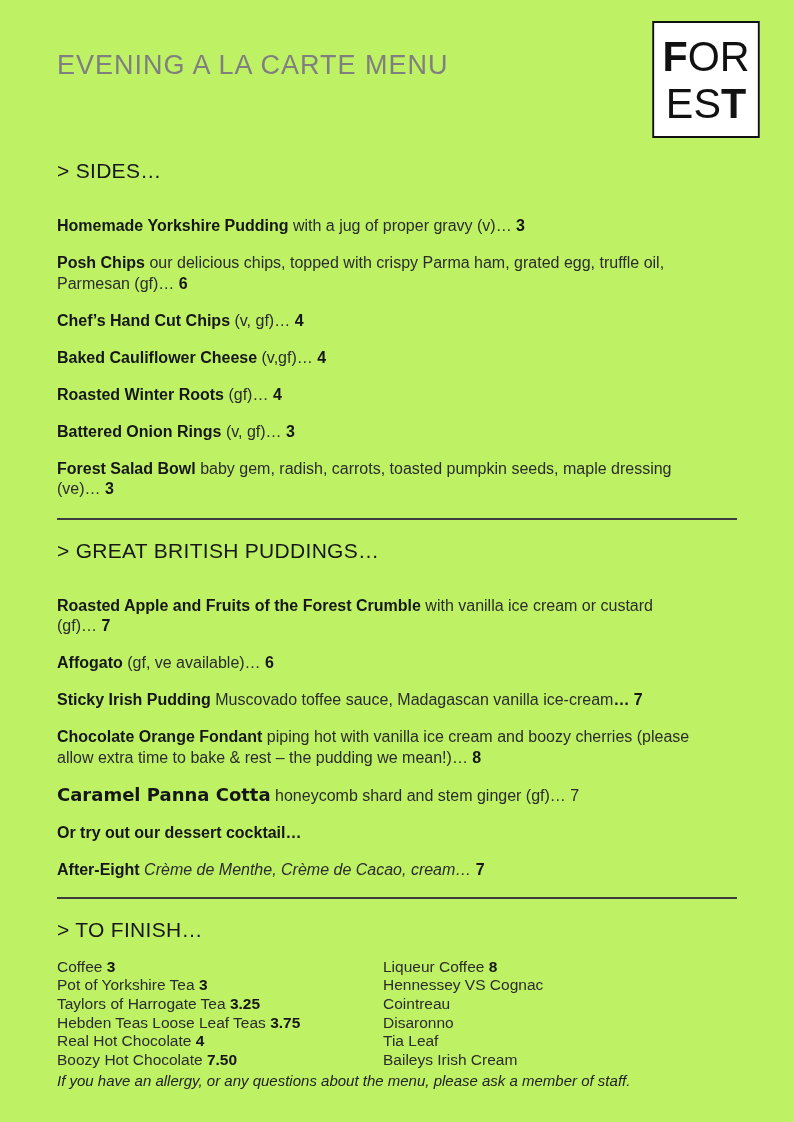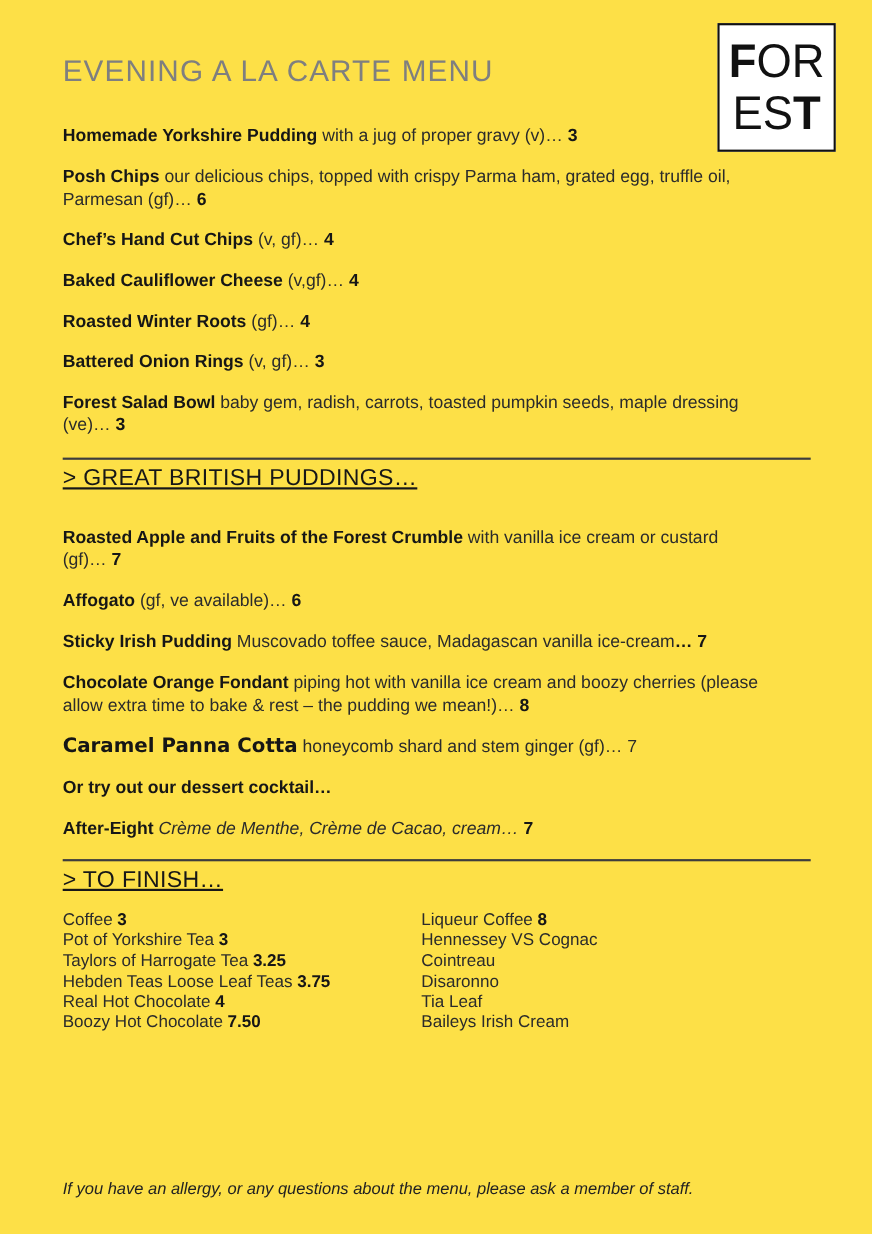--- a/index.html
+++ b/index.html
@@ -2,21 +2,21 @@
 <html><head>
 <meta charset="utf-8">
 <style>
   * { margin: 0; padding: 0; box-sizing: border-box; }
   html, body { background: #e8e8e8; }
   .page {
     position: relative;
     width: 793px;
     height: 1122px;
     margin: 0 auto;
-    background: #fde047;
+    background: #bef264;
     font-family: "Liberation Sans", sans-serif;
     color: #1f1f1f;
     overflow: hidden;
   }
   .content { padding: 0 56px 0 57px; }
 
   
   .page-title {
     margin-top: 50px;
     font-size: 27px;
@@ -52,21 +52,21 @@
     letter-spacing: 0.3px;
     color: #171717;
   }
   .h-sides    { margin-top: 78px; }
   .divider {
     border-top: 2px solid #3d3d3d;
     height: 0;
     margin-top: 18px;
   }
   .d-finish { margin-top: 15px; }
-  .section-heading.after-rule { margin-top: 5px; text-decoration: underline; }
+  .section-heading.after-rule { margin-top: 19px; }
 
   
   .items { margin-top: 33px; }
   .menu-item {
     font-size: 16px;
     line-height: 20.5px;
     margin-bottom: 16.5px;
     color: #2b2b2b;
     max-width: 640px;
   }
@@ -105,20 +105,21 @@
     <h1 class="page-title">EVENING A LA CARTE MENU</h1>
   </div>
 
   <div class="logo">
     <div class="ln"><span class="heavy">F</span><span>OR</span></div>
     <div class="ln"><span>ES</span><span class="heavy">T</span></div>
   </div>
 
   <div class="content">
 
+    <h2 class="section-heading h-sides">&gt; SIDES…</h2>
     <div class="items">
 
         <p class="menu-item"><span class="item-name">Homemade Yorkshire Pudding</span><span class="item-desc"> with a jug of proper gravy (v)… </span><span class="num">3</span></p>
 
         <p class="menu-item"><span class="item-name">Posh Chips</span><span class="item-desc"> our delicious chips, topped with crispy Parma ham, grated egg, truffle oil, Parmesan (gf)… </span><span class="num">6</span></p>
 
         <p class="menu-item"><span class="item-name">Chef’s Hand Cut Chips</span><span class="item-desc"> (v, gf)… </span><span class="num">4</span></p>
 
         <p class="menu-item"><span class="item-name">Baked Cauliflower Cheese</span><span class="item-desc"> (v,gf)… </span><span class="num">4</span></p>
 

